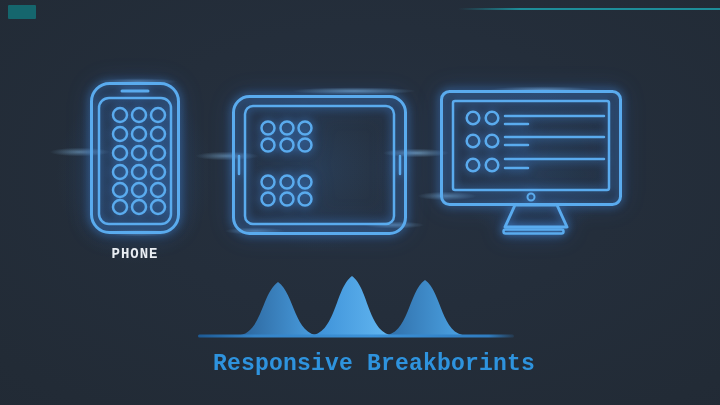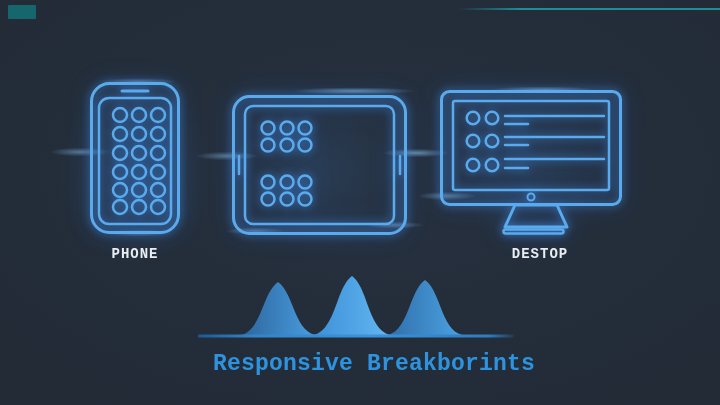--- a/index.html
+++ b/index.html
@@ -139,21 +139,20 @@
           <circle cx="52" cy="75" r="6.3"></circle>
         <line x1="65" y1="69" x2="164" y2="69"></line>
           <line x1="65" y1="78" x2="88" y2="78"></line>
       </g>
       <path d="M75 115 L117 115 L127 137 L65 137 Z" stroke-width="3"></path>
       <rect x="63.5" y="139.5" width="60" height="4" rx="2" stroke-width="2.5"></rect>
     </svg>
   </div>
 
   <div class="dev-label lbl-phone">PHONE</div>
-  <div class="dev-label lbl-desktop">DESTOP</div>
 
   <svg class="peaks" width="325" height="68" viewBox="0 0 325 68">
     <defs>
       <linearGradient id="pk1" x1="0" y1="0" x2="1" y2="0">
         <stop offset="0" stop-color="#2a6298"></stop>
           <stop offset="1" stop-color="#4ba1e4"></stop>
       </linearGradient>
       <linearGradient id="pk2" x1="0" y1="0" x2="1" y2="0">
         <stop offset="0" stop-color="#3a8ed6"></stop>
           <stop offset="1" stop-color="#65b9f2"></stop>

